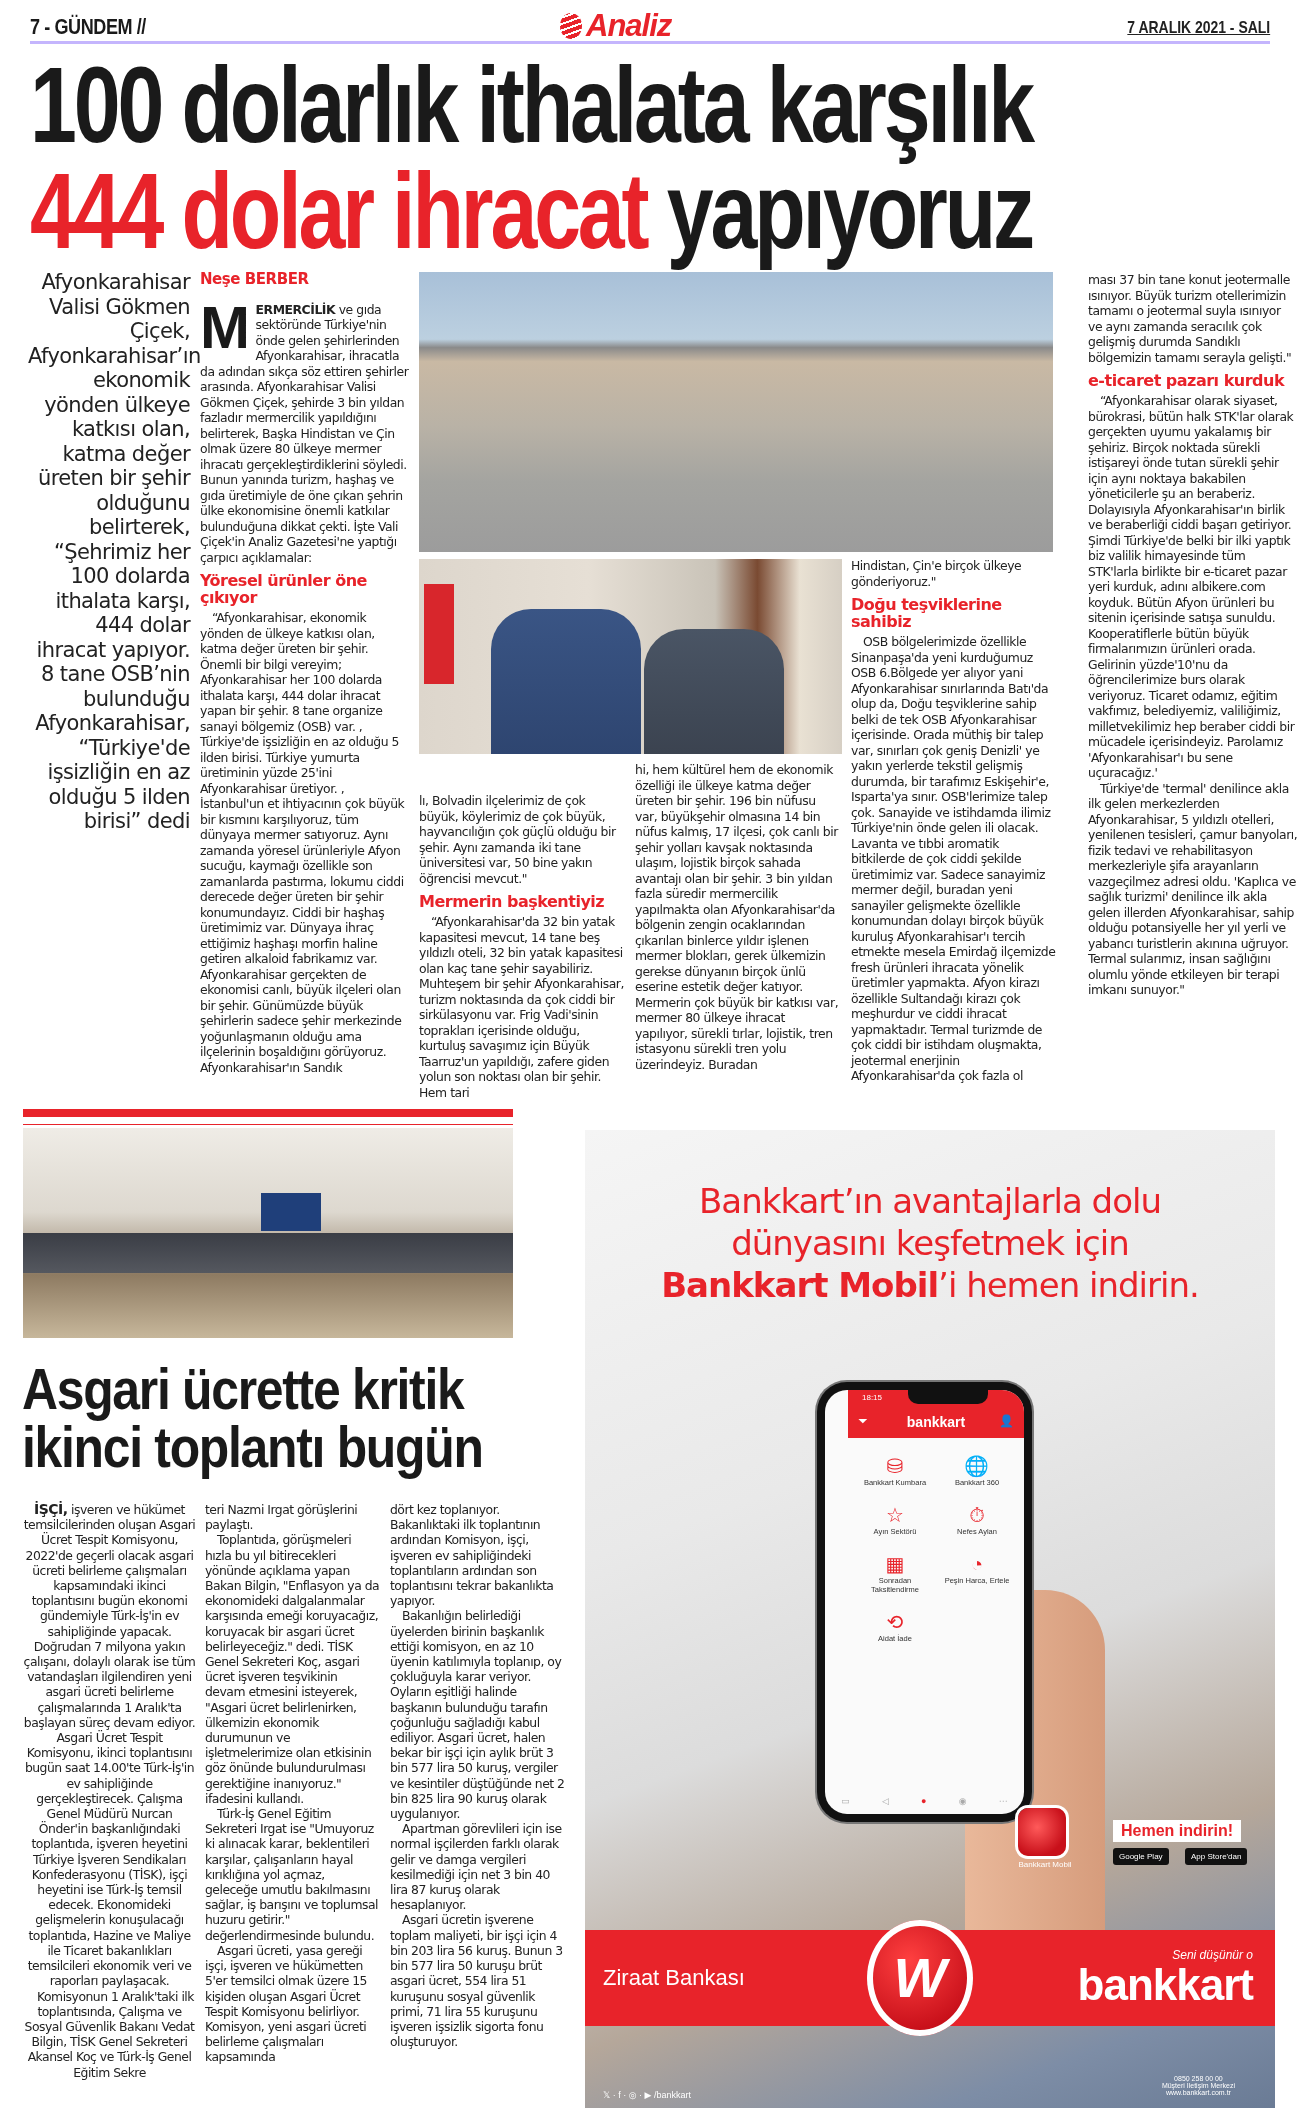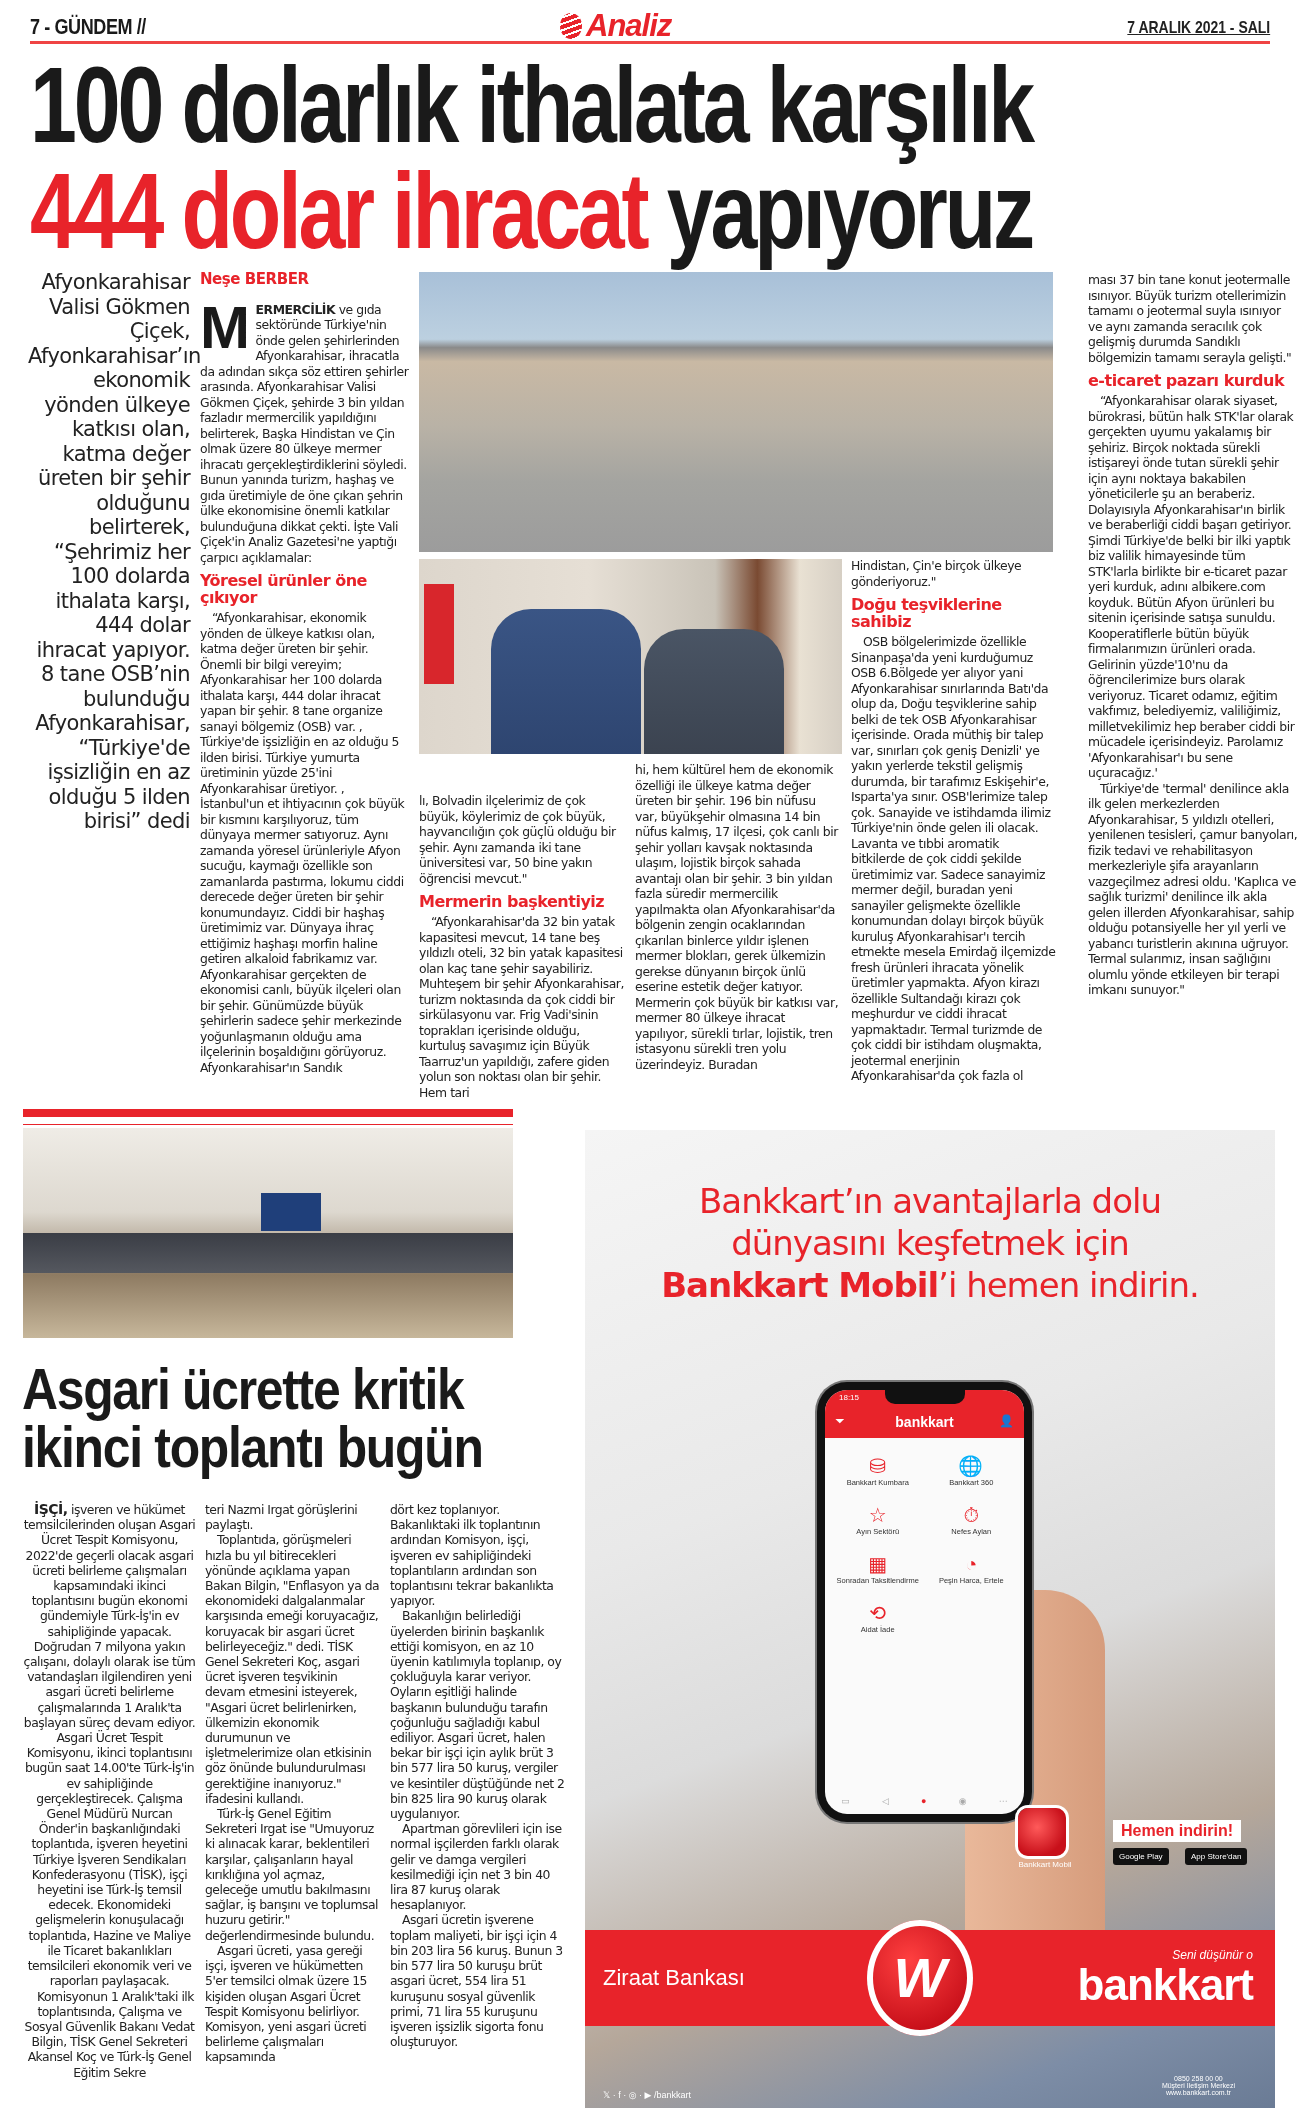--- a/index.html
+++ b/index.html
@@ -2,21 +2,21 @@
 <html><head>
 <meta charset="utf-8">
 <style>
   * { box-sizing: border-box; margin: 0; padding: 0; }
   html, body { width: 1300px; height: 2115px; background: #ffffff; overflow: hidden; }
   body { position: relative; font-family: "Liberation Sans", sans-serif; color: #1a1a1a; }
 
   .abs { position: absolute; }
 
   
-  .masthead { left: 30px; top: 8px; width: 1240px; height: 36px; border-bottom: 3px solid #ef4444; }
+  .masthead { left: 30px; top: 8px; width: 1240px; height: 36px; border-bottom: 3px solid #c4b5fd; }
   .section-label { position: absolute; left: 0; top: 6px; font-family: "Liberation Sans", sans-serif; font-weight: bold; font-size: 22px; letter-spacing: -0.5px; color: #1a1a1a; transform: scaleX(0.82); transform-origin: left; }
   .logo { position: absolute; left: 530px; top: 0px; display: flex; align-items: center; }
   .logo-mark { width: 22px; height: 26px; border-radius: 50%; background: repeating-linear-gradient(160deg, #e8232a 0 4px, #fff 4px 6px); margin-right: 4px; }
   .logo-text { font-family: "Liberation Sans", sans-serif; font-weight: bold; font-style: italic; font-size: 31px; color: #e8232a; letter-spacing: -1px; }
   .date-label { position: absolute; right: 0; top: 10px; font-size: 17px; font-weight: bold; color: #222; text-decoration: underline; transform: scaleX(0.82); transform-origin: right; }
 
   
   .headline { left: 30px; top: 52px; width: 1250px; font-family: "Liberation Sans", sans-serif; font-weight: bold; font-size: 108px; line-height: 106px; letter-spacing: -4px; transform: scaleX(0.78); transform-origin: left; white-space: nowrap; }
   .hl-red { color: #e8232a; }
 
@@ -48,21 +48,21 @@
   .col2 p { text-indent: 12px; }
   .col2 p.noind { text-indent: 0; }
   .lead-word { font-weight: bold; font-size: 14px; }
 
   
   .ad { left: 585px; top: 1130px; width: 690px; height: 978px; overflow: hidden;
     background: linear-gradient(160deg, #f5f5f5 0%, #e9e9e9 35%, #dcdcdc 55%, #b5a79a 75%, #7d8da6 90%, #6a7b95 100%); }
   .ad-title { position: absolute; left: 0; top: 50px; width: 690px; text-align: center; color: #e8232a; font-family: "DejaVu Sans", sans-serif; font-size: 34px; line-height: 42px; letter-spacing: -1px; }
   .ad-title b { font-weight: bold; }
   .phone { position: absolute; left: 232px; top: 252px; width: 215px; height: 440px; background: #111; border-radius: 30px; padding: 8px; box-shadow: 0 0 0 2px #777; }
-  .screen { width: 100%; height: 100%; background: #fafafa; border-radius: 22px; overflow: hidden; position: relative; }
+  .screen { width: 100%; height: 100%; background: #fafafa; border-radius: 22px; overflow: hidden; position: relative; padding-left: 23px; }
   .app-bar { height: 48px; background: #e8232a; color: #fff; position: relative; }
   .status { position: absolute; left: 14px; top: 3px; font-size: 8px; }
   .notch { position: absolute; left: 60px; top: 0; width: 80px; height: 14px; background: #111; border-radius: 0 0 10px 10px; }
   .app-brand { position: absolute; left: 0; right: 0; top: 24px; text-align: center; font-size: 14px; font-weight: bold; }
   .app-filter { position: absolute; left: 10px; top: 24px; font-size: 12px; }
   .app-user { position: absolute; right: 10px; top: 24px; font-size: 12px; }
   .tiles { display: grid; grid-template-columns: 1fr 1fr; row-gap: 16px; padding: 16px 6px; }
   .tile { text-align: center; font-size: 7.5px; color: #333; }
   .tile-icon { color: #e8232a; font-size: 20px; line-height: 24px; display: block; }
   .bottom-nav { position: absolute; bottom: 8px; left: 0; right: 0; display: flex; justify-content: space-around; font-size: 9px; color: #aaa; }

